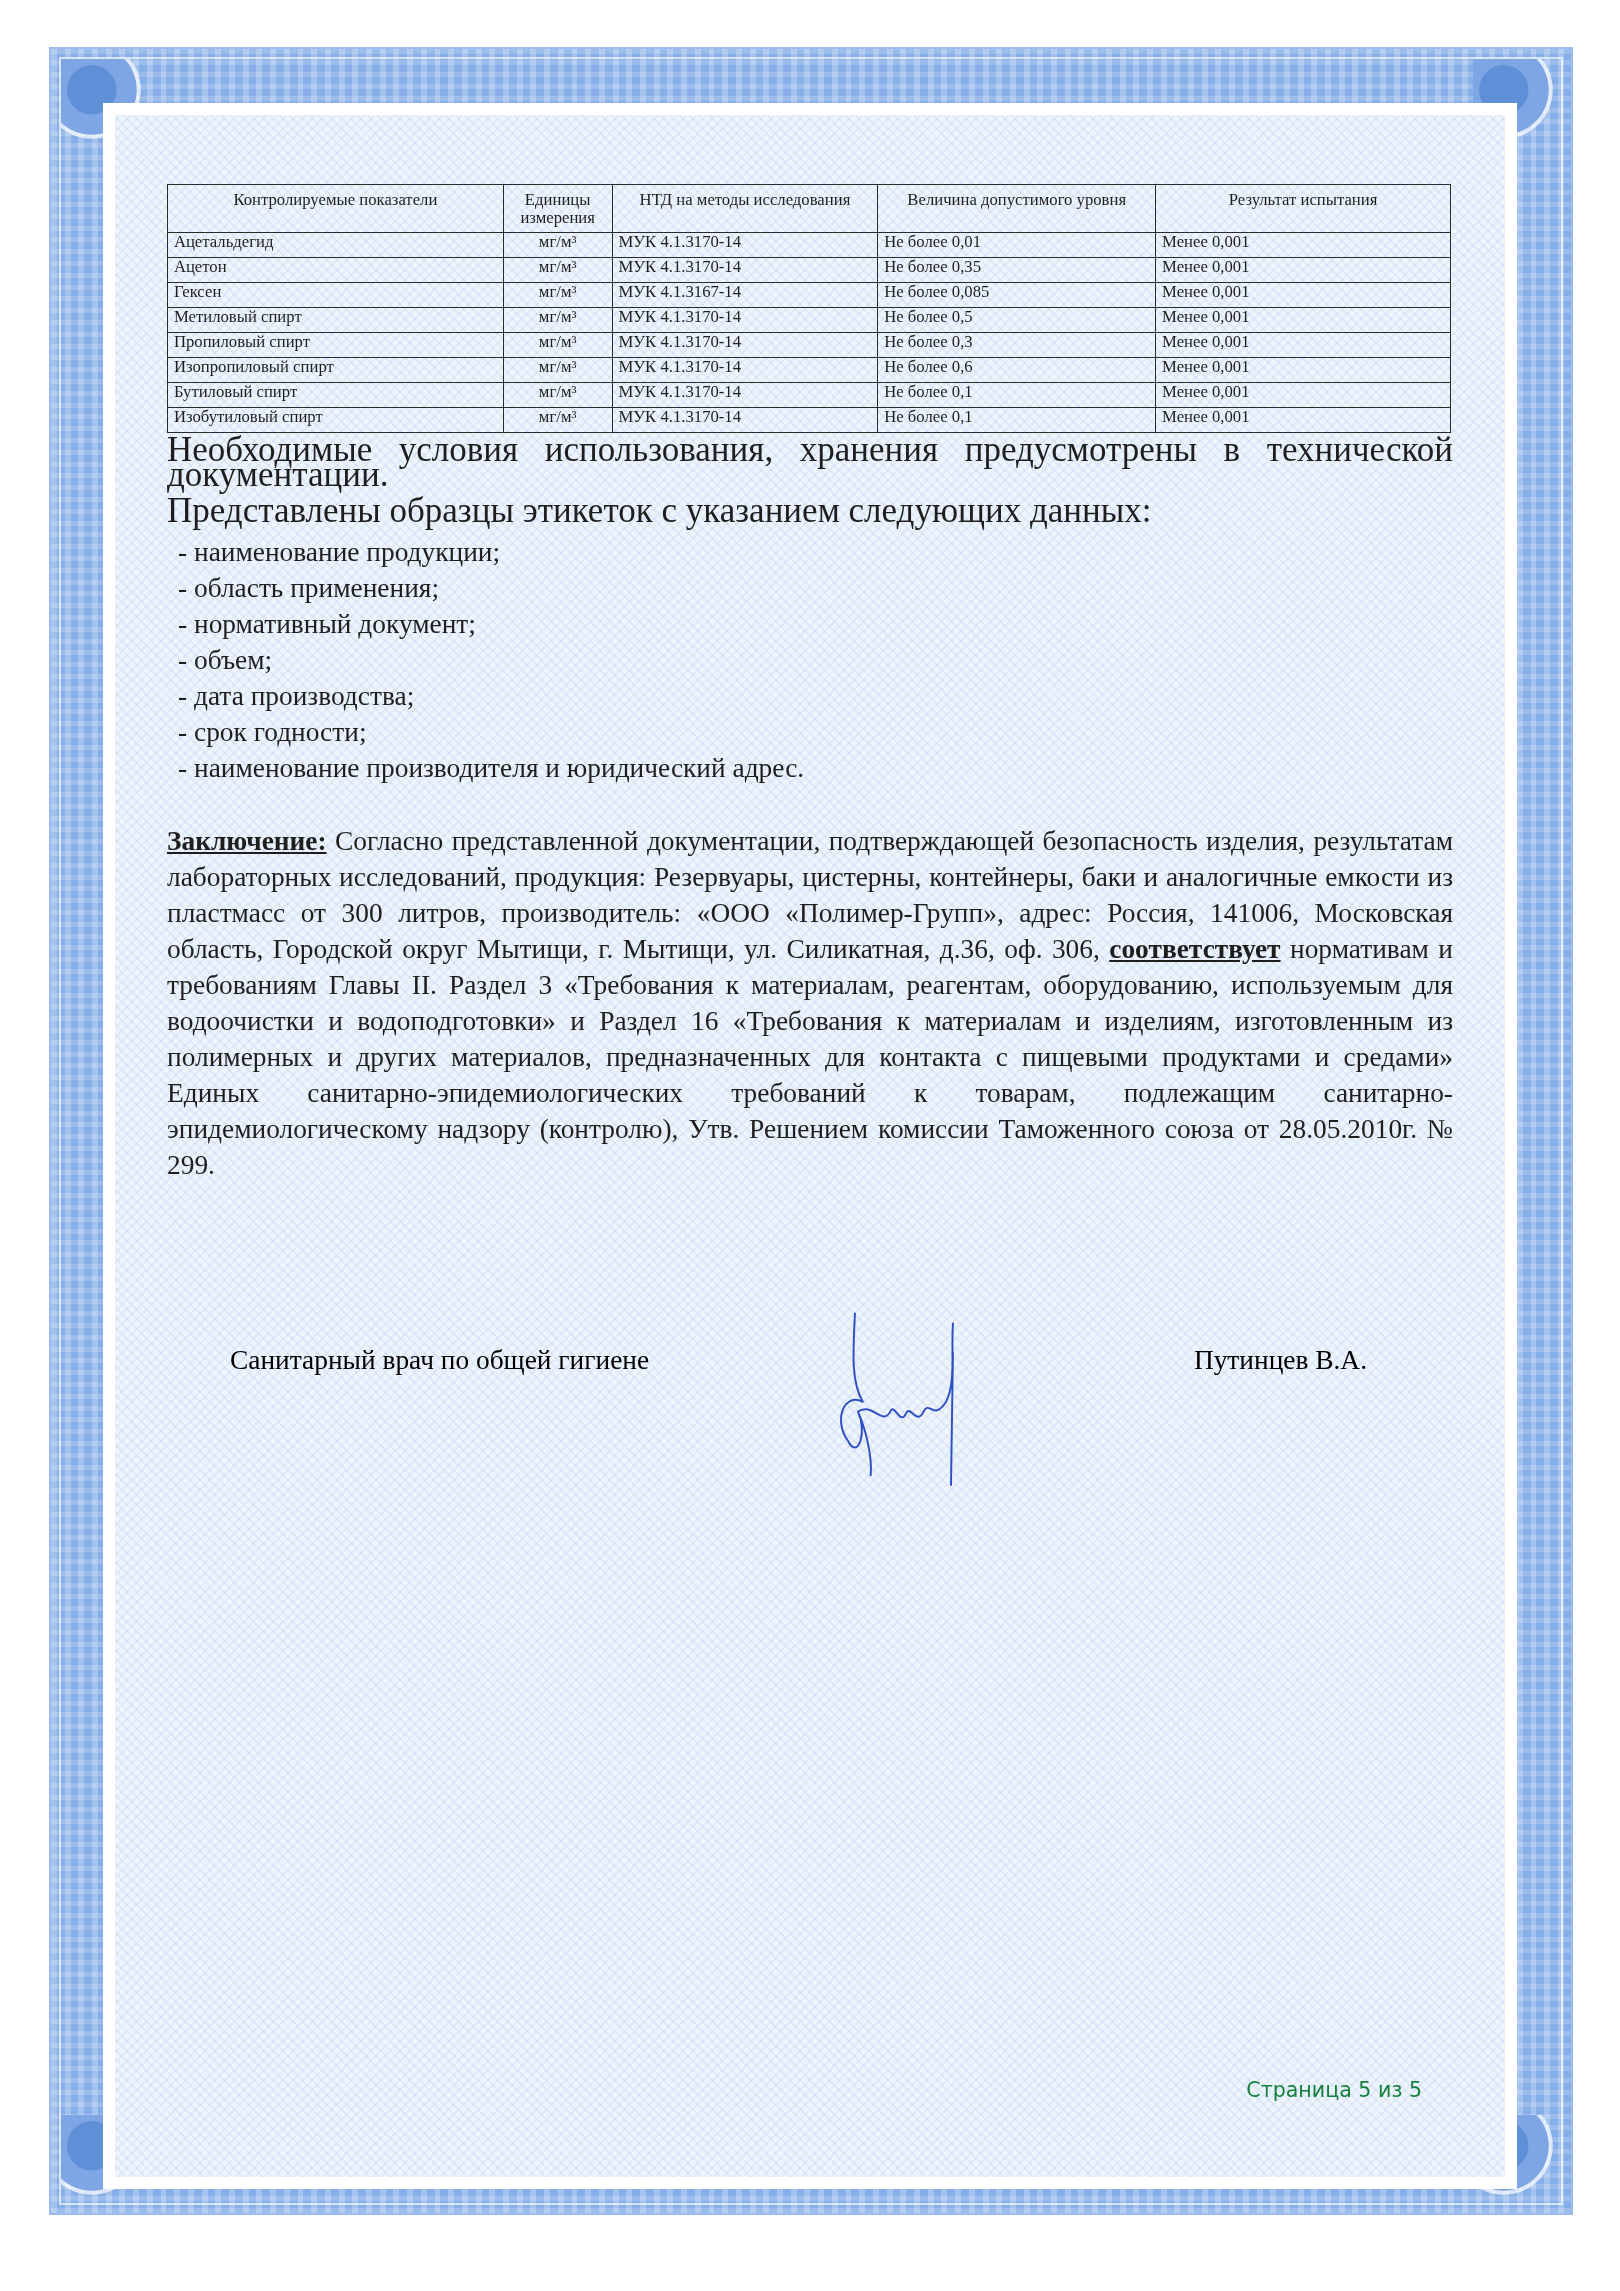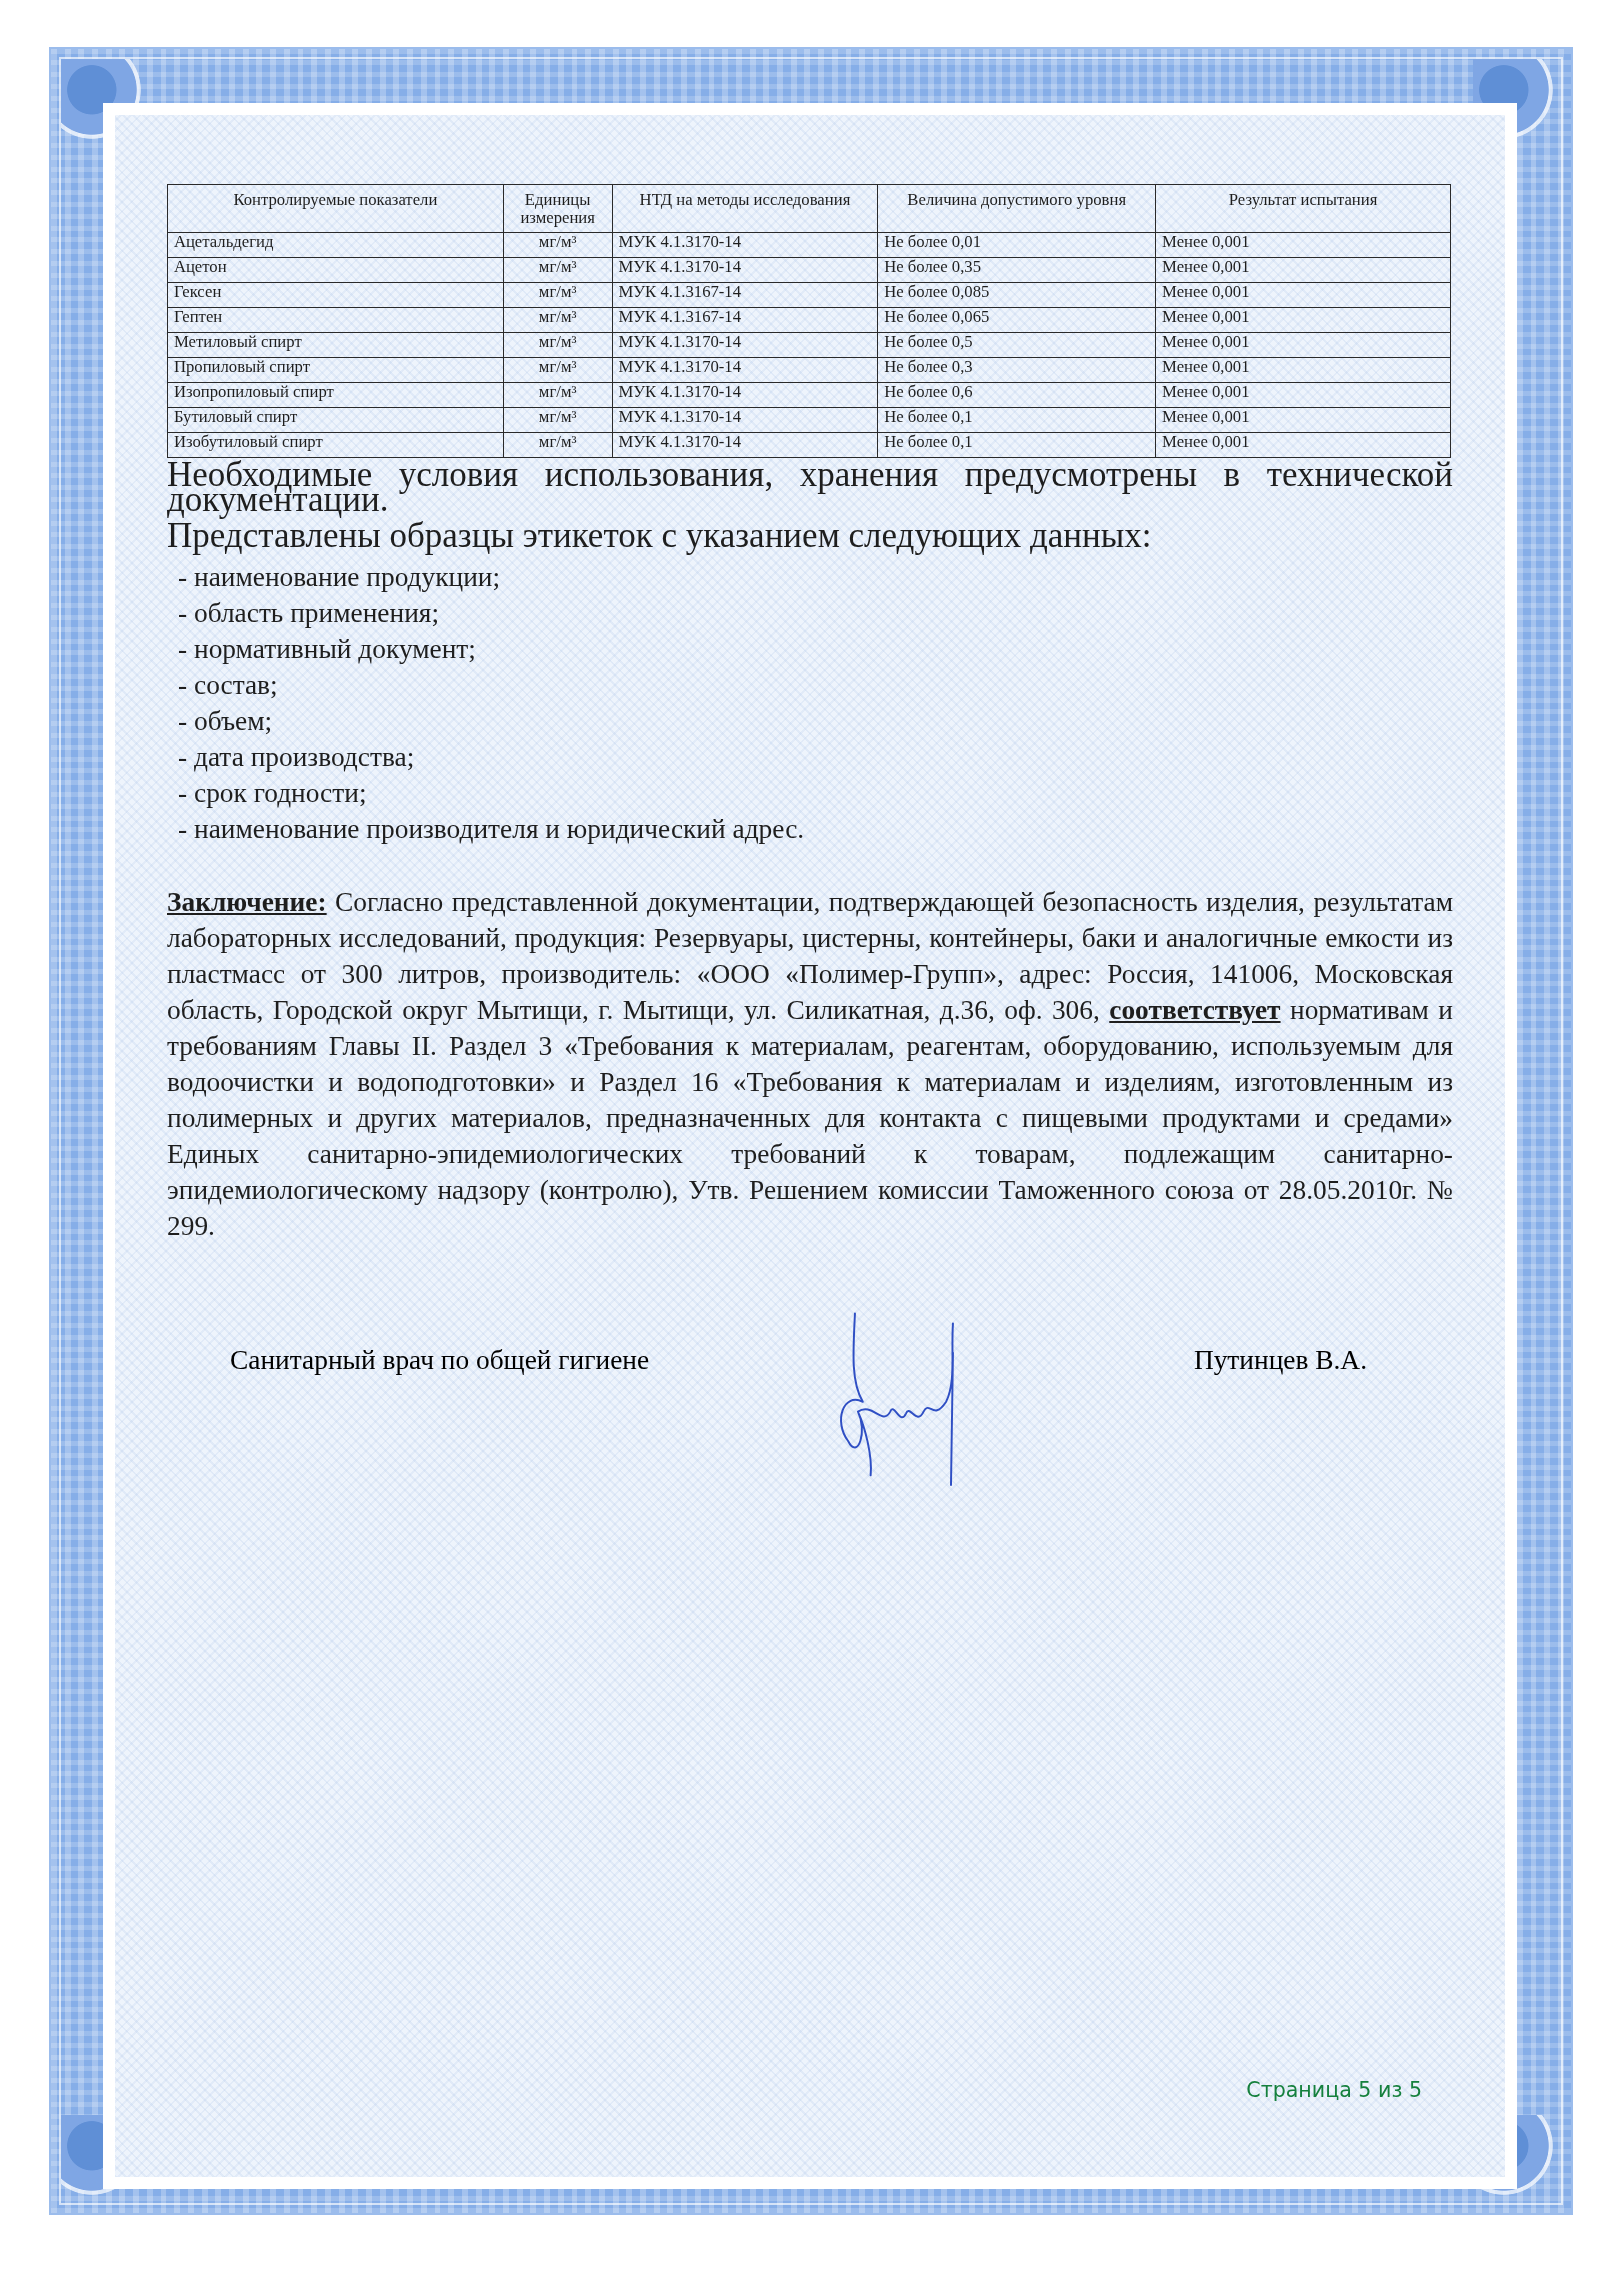--- a/index.html
+++ b/index.html
@@ -104,27 +104,20 @@
         <td class="c-res">Менее 0,001</td>
       </tr>
       <tr>
         <td>Гексен</td>
         <td class="c-unit">мг/м³</td>
         <td class="c-ntd">МУК 4.1.3167-14</td>
         <td class="c-lim">Не более 0,085</td>
         <td class="c-res">Менее 0,001</td>
       </tr>
       <tr>
-        <td>Гептен</td>
-        <td class="c-unit">мг/м³</td>
-        <td class="c-ntd">МУК 4.1.3167-14</td>
-        <td class="c-lim">Не более 0,065</td>
-        <td class="c-res">Менее 0,001</td>
-      </tr>
-      <tr>
         <td>Метиловый спирт</td>
         <td class="c-unit">мг/м³</td>
         <td class="c-ntd">МУК 4.1.3170-14</td>
         <td class="c-lim">Не более 0,5</td>
         <td class="c-res">Менее 0,001</td>
       </tr>
       <tr>
         <td>Пропиловый спирт</td>
         <td class="c-unit">мг/м³</td>
         <td class="c-ntd">МУК 4.1.3170-14</td>
@@ -154,21 +147,20 @@
       </tr>
     </tbody>
   </table>
 
   <p class="para justify conditions">Необходимые условия использования, хранения предусмотрены в технической документации.</p>
   <p class="para labels-intro" style="margin-top:9.8px">Представлены образцы этикеток с указанием следующих данных:</p>
   <ul class="list">
     <li>- наименование продукции;</li>
     <li>- область применения;</li>
     <li>- нормативный документ;</li>
-    <li>- состав;</li>
     <li>- объем;</li>
     <li>- дата производства;</li>
     <li>- срок годности;</li>
     <li>- наименование производителя и юридический адрес.</li>
   </ul>
 
   <p class="conclusion"><b>Заключение:</b><span> Согласно представленной документации, подтверждающей безопасность изделия, результатам лабораторных исследований, продукция: Резервуары, цистерны, контейнеры, баки и аналогичные емкости из пластмасс от 300 литров, производитель: «ООО «Полимер-Групп», адрес: Россия, 141006, Московская область, Городской округ Мытищи, г. Мытищи, ул. Силикатная, д.36, оф. 306, </span><b>соответствует</b><span> нормативам и требованиям Главы II. Раздел 3 «Требования к материалам, реагентам, оборудованию, используемым для водоочистки и водоподготовки» и Раздел 16 «Требования к материалам и изделиям, изготовленным из полимерных и других материалов, предназначенных для контакта с пищевыми продуктами и средами» Единых санитарно-эпидемиологических требований к товарам, подлежащим санитарно-эпидемиологическому надзору (контролю), Утв. Решением комиссии Таможенного союза от 28.05.2010г. № 299.</span></p>
 </div>
 
 <div class="sign-row">

